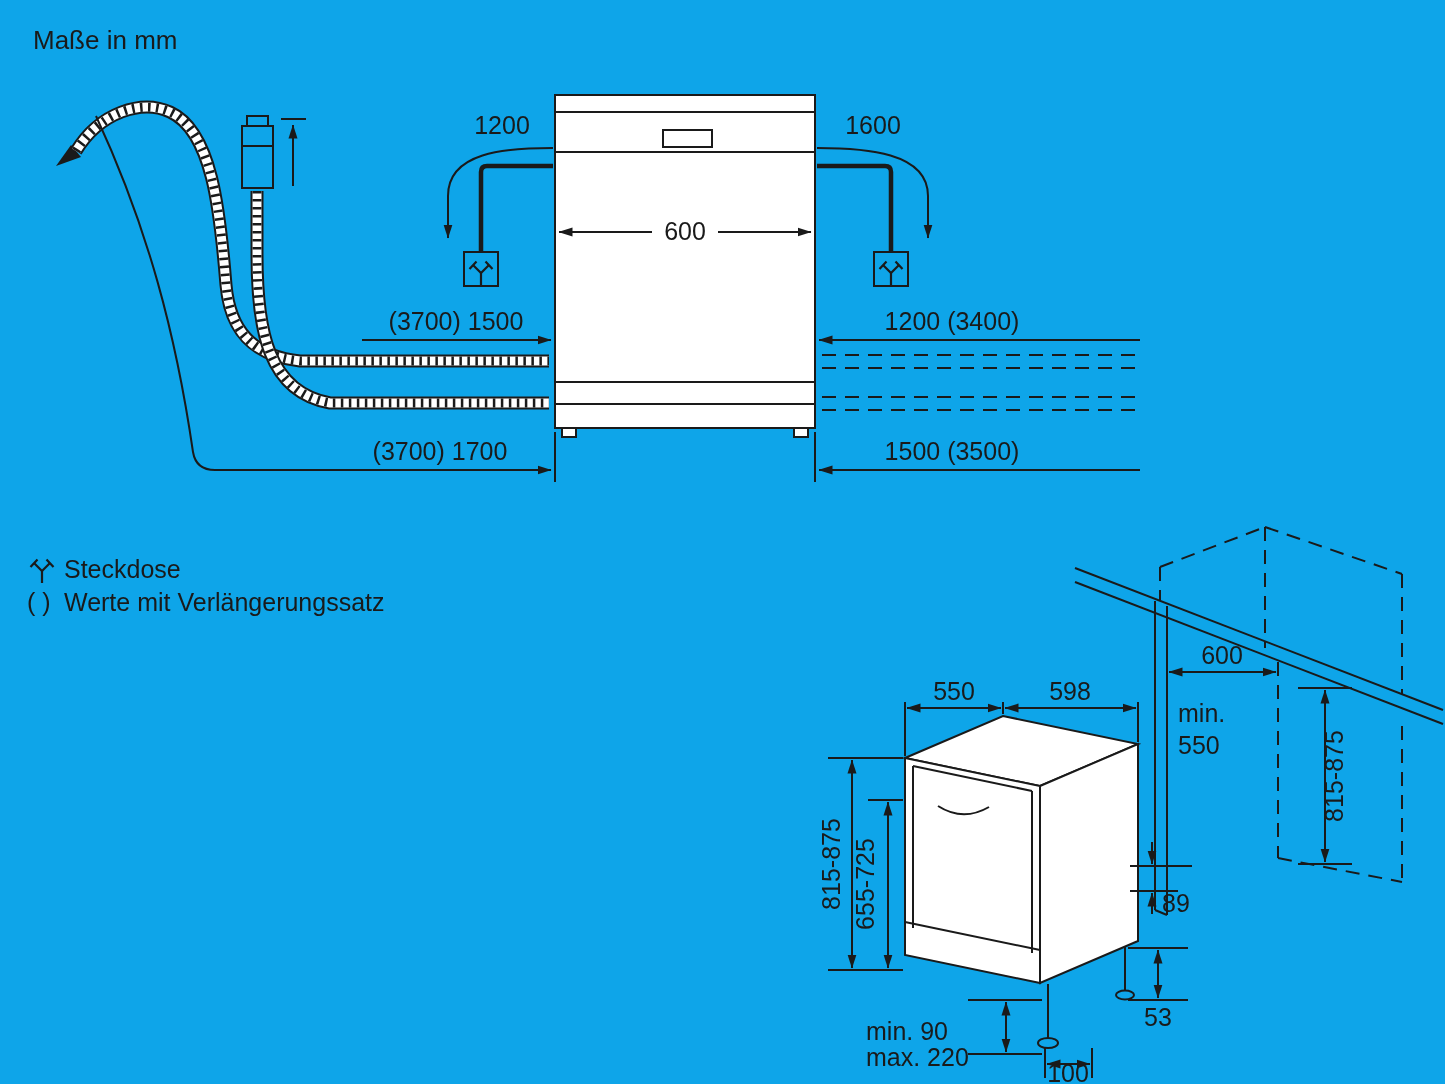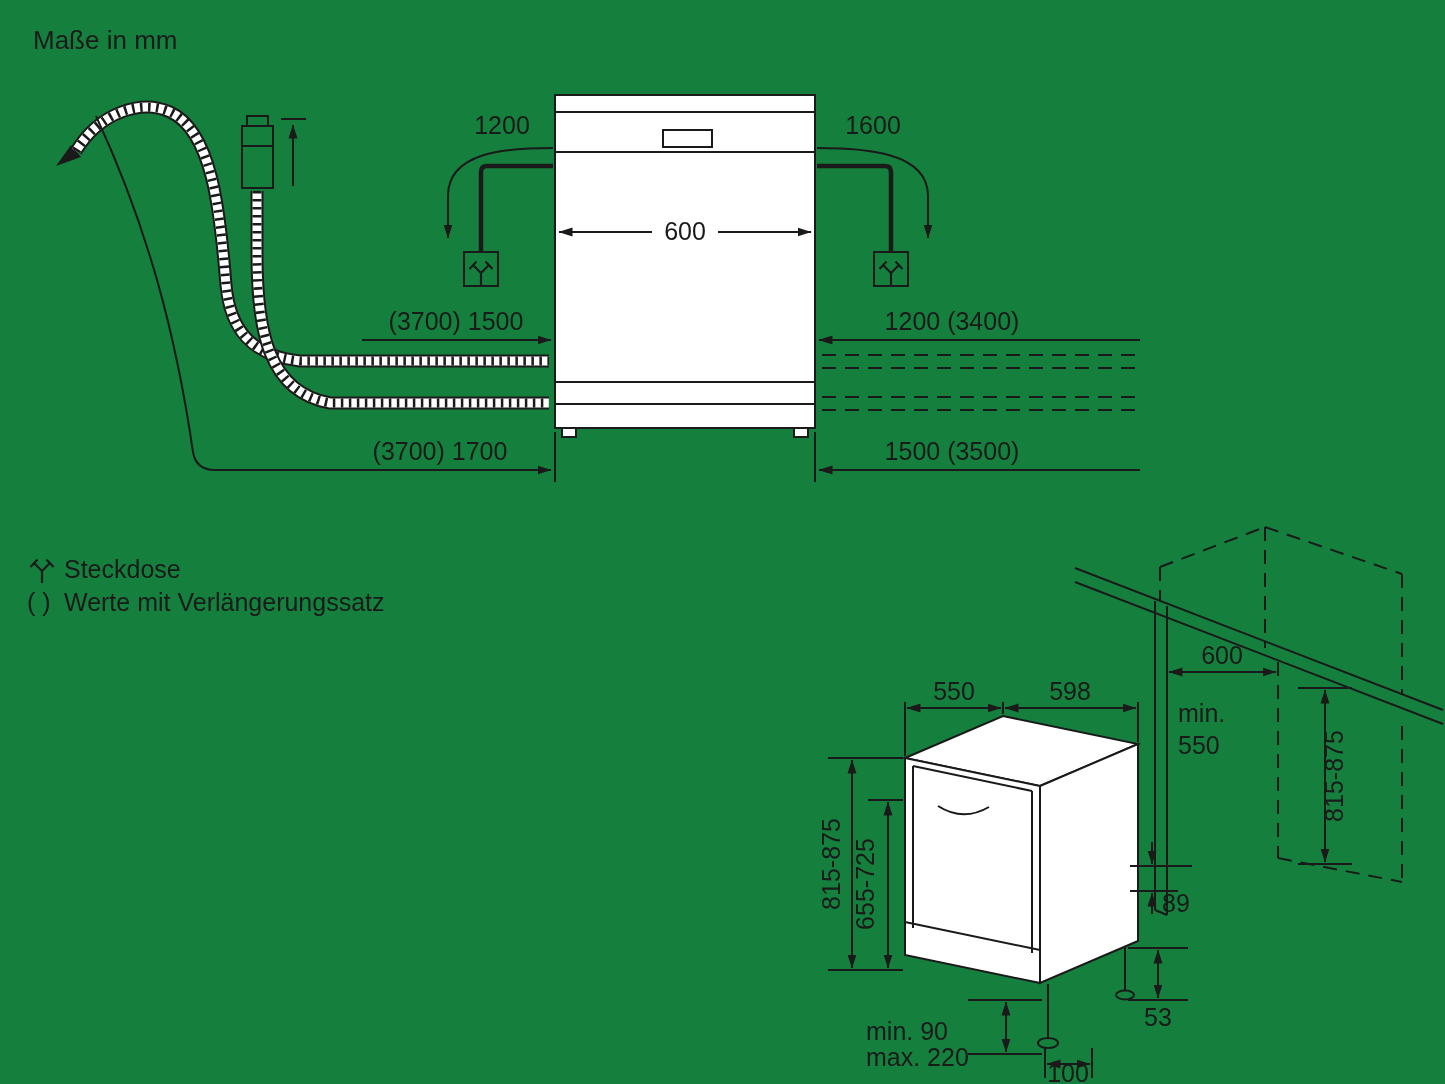--- a/index.html
+++ b/index.html
@@ -1,16 +1,16 @@
 <!DOCTYPE html>
 <html><head>
 <meta charset="utf-8">
 <style>
   html,body{margin:0;padding:0;background:#fff;}
-  .canvas{position:relative;width:1445px;height:1084px;background:#15803d;overflow:hidden;text-align:center;}
+  .canvas{position:relative;width:1445px;height:1084px;background:#0ea5e9;overflow:hidden;text-align:center;}
   svg{position:absolute;inset:0;}
   .ln{stroke:#1a1a1a;stroke-width:2;fill:none;stroke-linecap:butt;}
   .thick{stroke-width:4.5;}
   .dash{stroke-dasharray:14 9;}
   .hose-o{stroke:#1a1a1a;stroke-width:13;fill:none;}
   .hose-w{stroke:#ffffff;stroke-width:9;fill:none;}
   .hose-r{stroke:#1a1a1a;stroke-width:9;fill:none;stroke-dasharray:2.5 5.5;}
   .face{fill:#ffffff;stroke:#1a1a1a;stroke-width:2;}
   .txt{font-family:"Liberation Sans","DejaVu Sans",sans-serif;font-size:25px;fill:#1a1a1a;}
   .mid{text-anchor:middle;}

